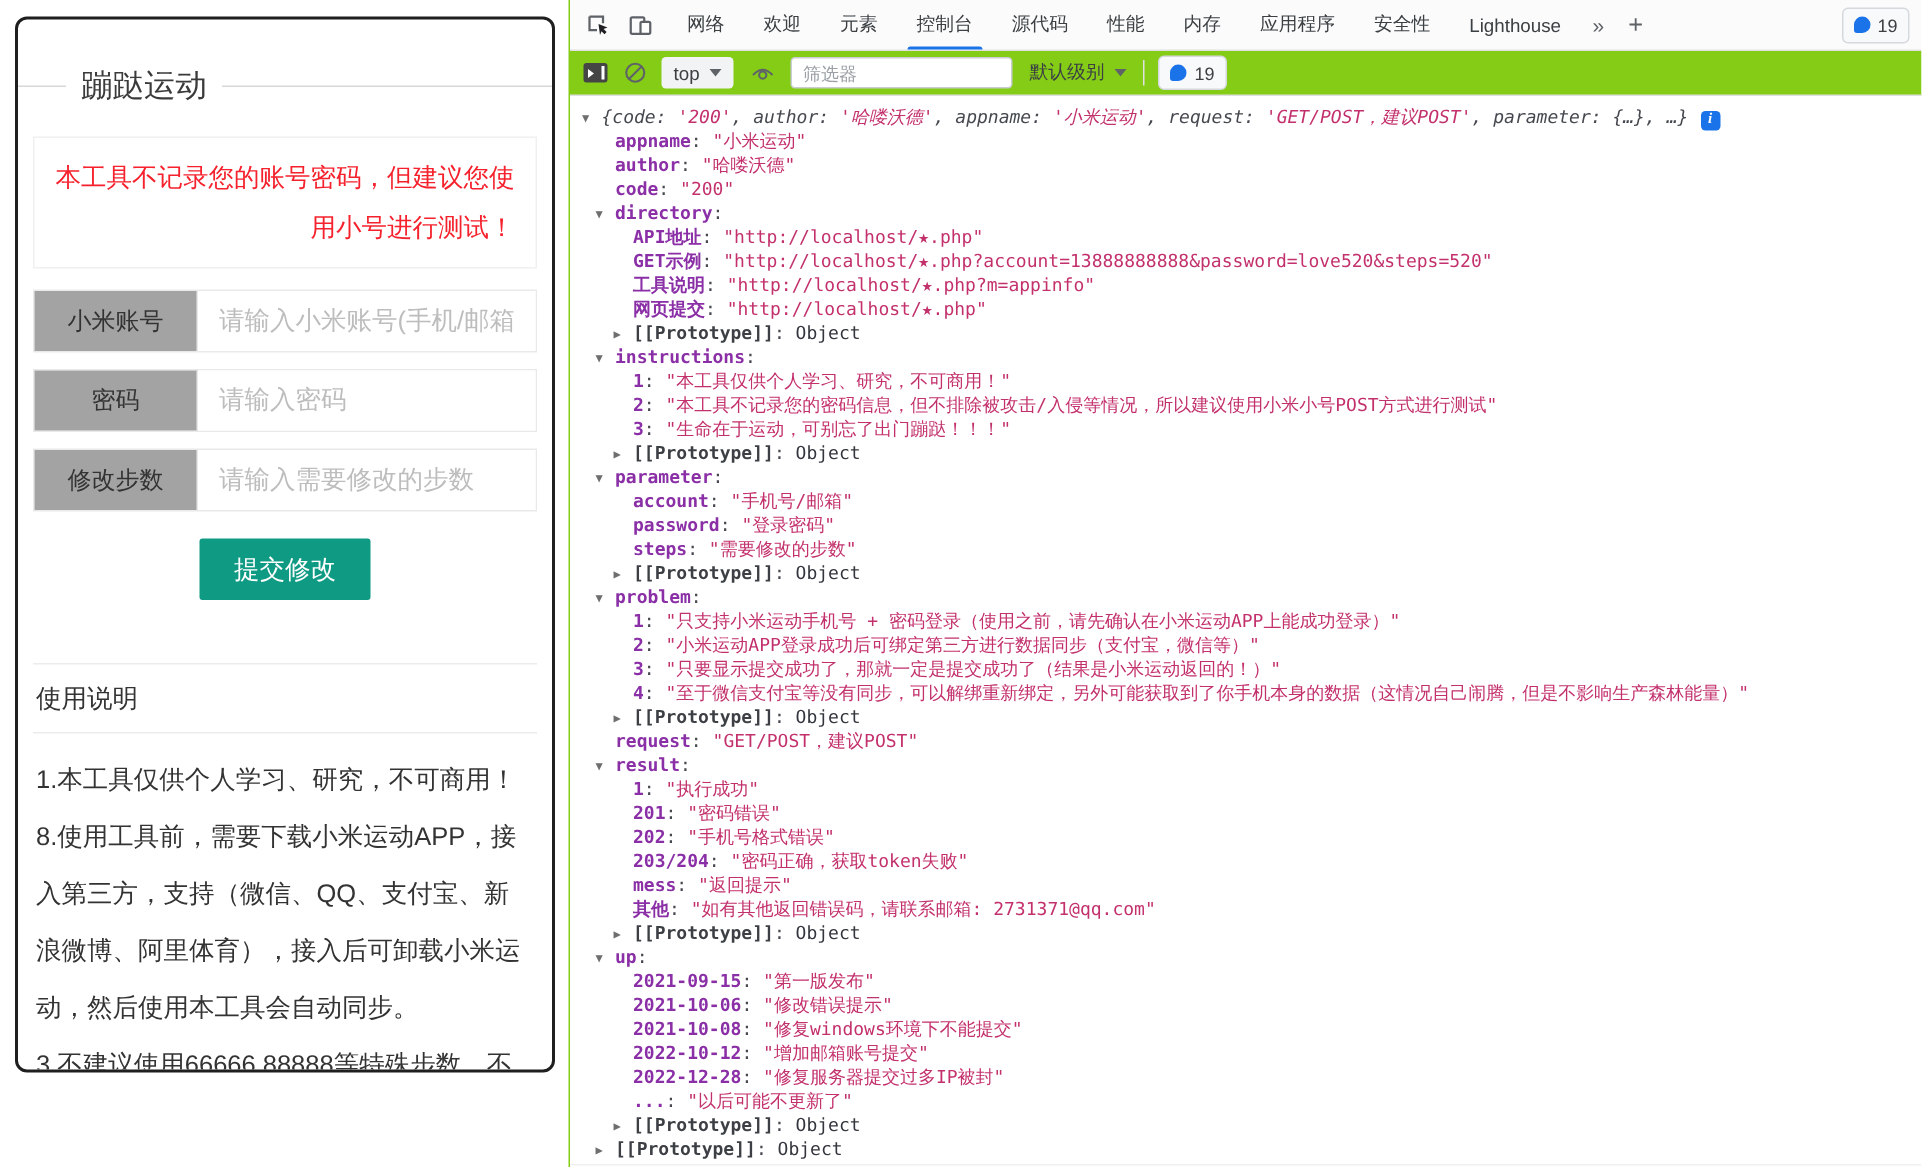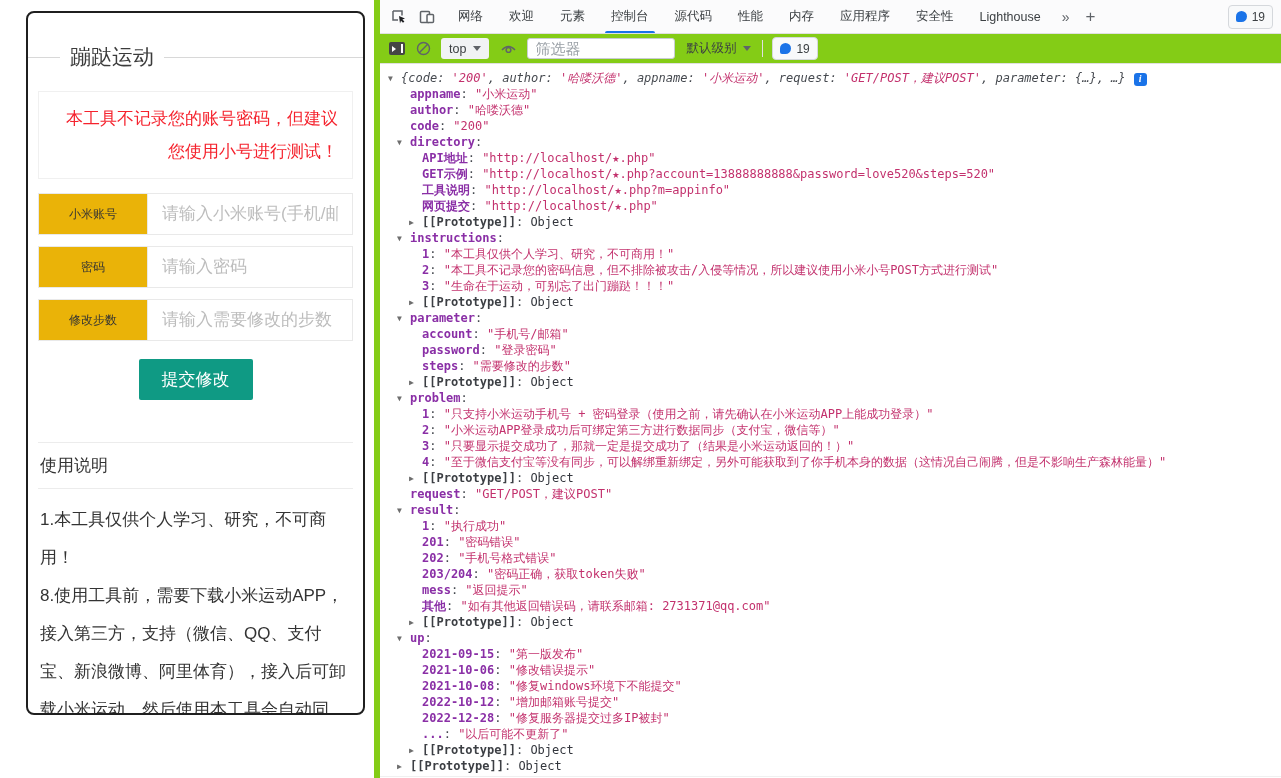--- a/index.html
+++ b/index.html
@@ -1,34 +1,34 @@
 <!DOCTYPE html>
 <html><head>
 <meta charset="utf-8">
 <style>
   html,body{margin:0;padding:0;overflow:hidden;}
   body{width:1281px;height:778px;display:flex;background:#fff;
        font-family:"Liberation Sans",sans-serif;color:#333;}
 
   
   .page{width:380px;min-width:380px;height:100%;background:#fff;
-        border-right:6px solid #84cc16;box-sizing:border-box;padding-left:16px;}
+        border-right:1px solid #84cc16;box-sizing:border-box;}
   .card{margin:11px 9px 0 10px;height:704px;box-sizing:border-box;
         border:2px solid #1f1f1f;border-radius:8px;padding:30px 0 0 0;
         background:#fff;overflow:hidden;}
   .titlerow{display:flex;align-items:center;}
   .tline-l{width:32px;height:1px;background:#d8d8d8;}
   .tline-r{flex:1;height:1px;background:#d8d8d8;}
   .ptitle{font-size:21px;color:#3b3b3b;margin:0 10px;white-space:nowrap;}
   .inner{padding:0 10px;}
   .warnbox{border:1px solid #f0f0f0;margin:20px 0 14px 0;padding:10px 14px;
            color:#f5222d;font-size:17px;line-height:33px;text-align:right;}
   .frow{display:flex;border:1px solid #e9e9e9;height:40px;margin:11px 0;background:#fff;}
-  .flabel{width:108px;min-width:108px;background:#eab308;border-right:1px solid #e9e9e9;
-          display:flex;align-items:center;justify-content:center;font-size:12px;color:#333;}
+  .flabel{width:108px;min-width:108px;background:#a3a3a3;border-right:1px solid #e9e9e9;
+          display:flex;align-items:center;justify-content:center;font-size:16px;color:#333;}
   .frow input{flex:1;border:none;outline:none;padding:0 14px;font-size:17px;color:#333;min-width:0;
               font-family:"Liberation Sans",sans-serif;}
   .frow input::placeholder{color:#bdbdbd;}
   .btnwrap{text-align:center;margin:18px 0 0 0;}
   .submit{background:#0f9a84;color:#fff;border:none;border-radius:2px;
           font-size:17px;padding:9px 23px;cursor:pointer;font-family:"Liberation Sans",sans-serif;}
   .usage-head{margin-top:42px;border-top:1px solid #ececec;border-bottom:1px solid #ececec;
               padding:11px 2px;font-size:17px;color:#333;}
   .usage-list{padding:12px 2px 16px 2px;border-bottom:1px solid #ececec;}
   .usage-list p{margin:0;font-size:17px;line-height:38px;color:#333;}
@@ -55,21 +55,21 @@
               display:flex;align-items:center;gap:9px;padding:0 9px;font-size:12.5px;color:#3c4043;}
   .sideicon{width:16px;height:13px;background:#454545;border-radius:2px;position:relative;cursor:pointer;}
   .sideicon::before{content:'';position:absolute;left:3px;top:4px;border:3px solid transparent;
                     border-left:4px solid #fff;}
   .sideicon::after{content:'';position:absolute;right:2.5px;top:2px;bottom:2px;width:1.5px;background:#fff;}
   .ctx{background:#f1f3f4;border-radius:3px;height:21px;display:flex;align-items:center;
        gap:7px;padding:0 8px;cursor:pointer;}
   .caret{width:0;height:0;border-left:4px solid transparent;border-right:4px solid transparent;
          border-top:5px solid #5f6368;}
   .filter{width:132px;height:19px;border:1px solid #c9cdd2;border-radius:3px;padding:0 7px;
-          font-size:15px;outline:none;color:#333;font-family:"Liberation Sans",sans-serif;}
+          font-size:12px;outline:none;color:#333;font-family:"Liberation Sans",sans-serif;}
   .filter::placeholder{color:#9aa0a6;}
   .lvl-sel{display:flex;align-items:center;gap:7px;cursor:pointer;padding:0 2px;}
   .vsep{width:1px;height:17px;background:#e0e0e0;}
   .cbadge{display:flex;align-items:center;gap:5px;border:1px solid #d5d8dc;border-radius:4px;
           background:#f8f9fa;height:21px;padding:0 7px;font-size:12px;cursor:pointer;}
 
   .console{flex:1;background:#fff;font-family:"DejaVu Sans Mono",monospace;font-size:12px;
            color:#303942;padding-top:6px;overflow:hidden;}
   .crow{line-height:16px;height:16px;white-space:nowrap;}
   .lvl0{padding-left:8px;}

